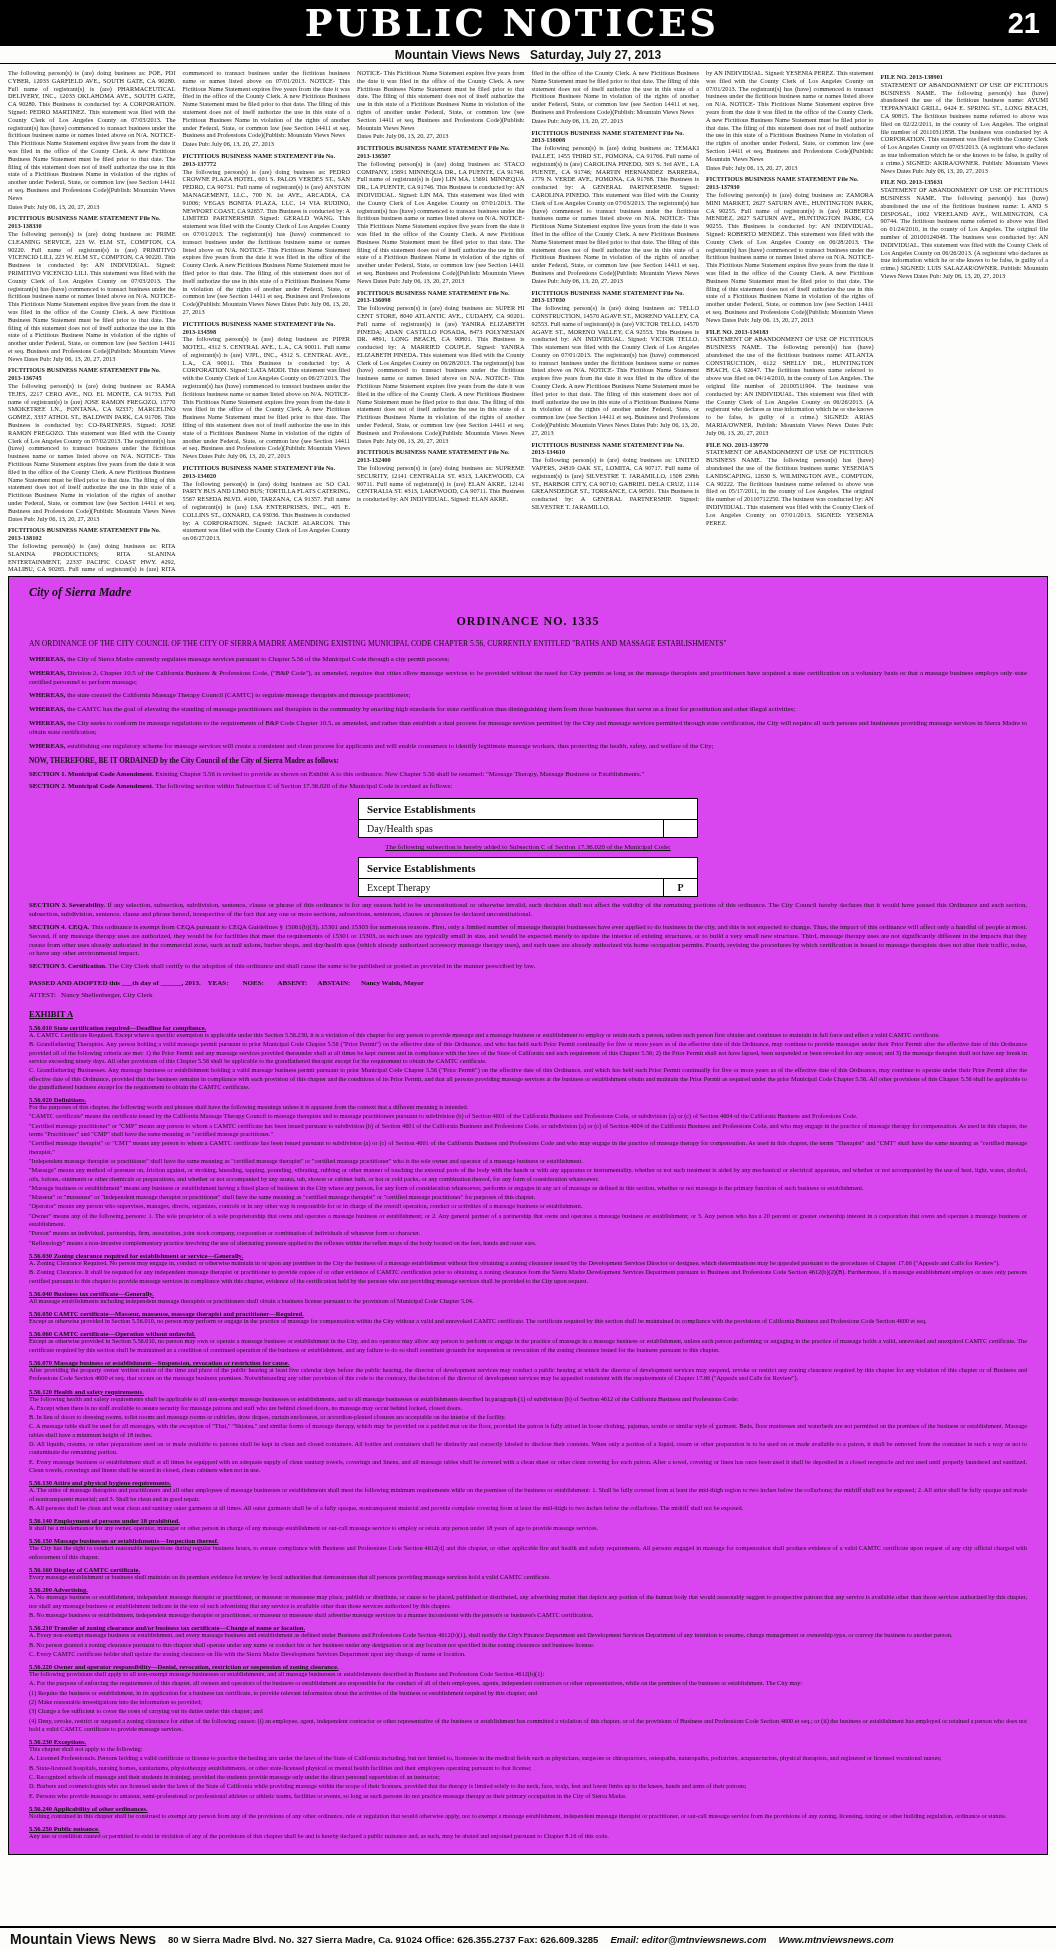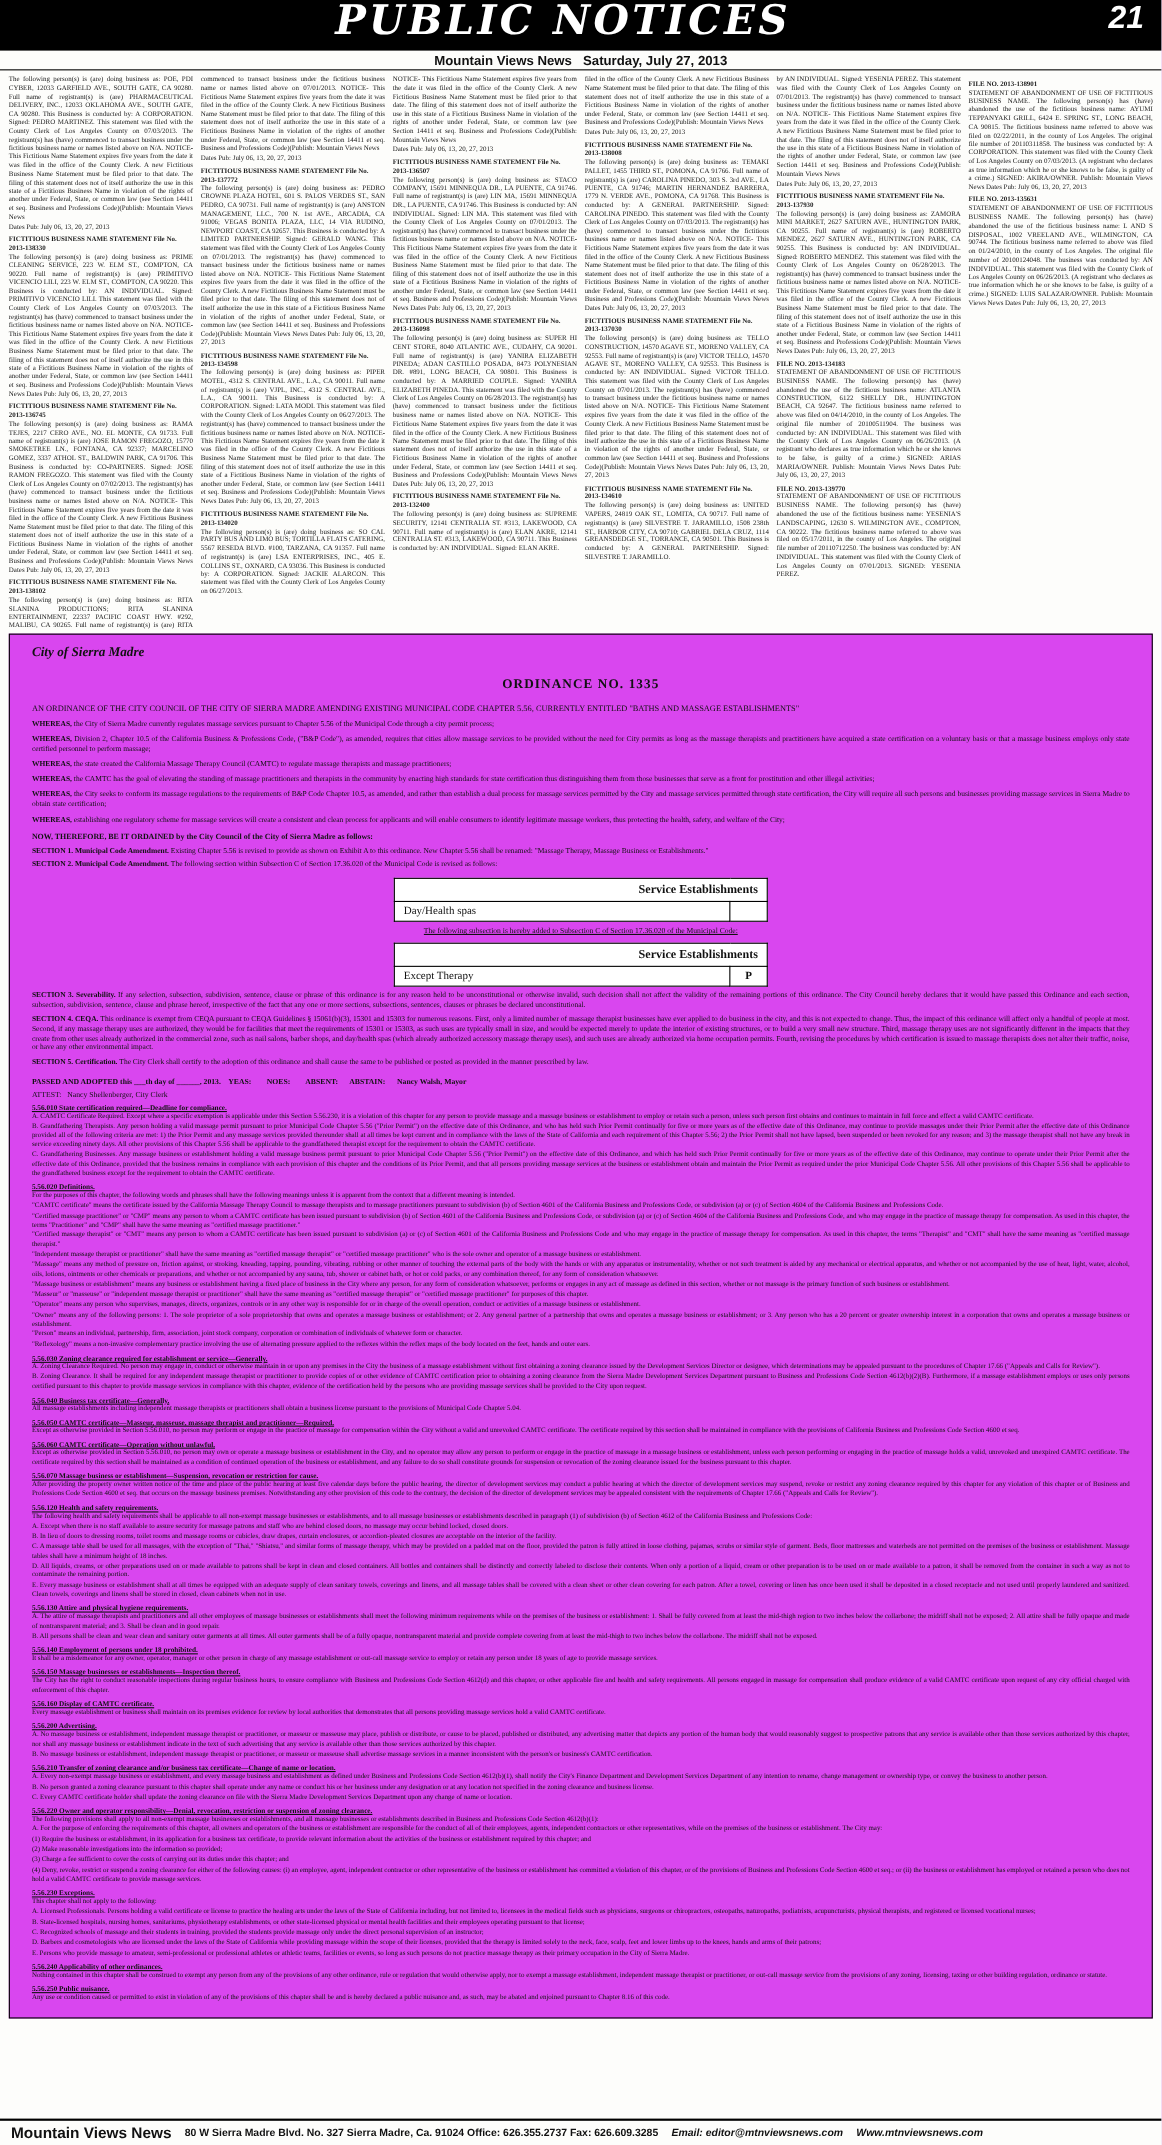--- a/index.html
+++ b/index.html
@@ -1,21 +1,21 @@
 <!DOCTYPE html>
 <html><head>
 <meta charset="utf-8">
 <style>
   * { margin:0; padding:0; box-sizing:border-box; }
   html,body { background:#e8e8e8; }
   body { width:1056px; height:1950px; margin:0 auto; position:relative; overflow:hidden;
          background:#fdfdfb; color:#111; font-family:"Liberation Serif", serif; }
 
   
-  .banner { background:#000; color:#fff; height:46px; display:flex; align-items:flex-start; padding:0 16px;font-style:italic; }
+  .banner { background:#000; color:#fff; height:46px; display:flex; align-items:center; padding:0 16px; }
   .banner-title { flex:1; text-align:center; font-family:"DejaVu Serif", serif; font-weight:bold;
                   font-size:37px; letter-spacing:3px; line-height:1; }
   .page-num { font-size:29px; font-weight:bold; font-family:"Liberation Sans", sans-serif; }
   .masthead { text-align:center; font-weight:bold; font-size:12px; padding:2px 12px 1px;
               font-family:"Liberation Sans", sans-serif; border-bottom:1px solid #000; }
 
   
   .notices { display:flex; gap:7px; padding:5px 8px 3px; height:508px; overflow:hidden; position:relative; }
   .ncol { flex:1 1 0; min-width:0; font-size:6.3px; line-height:1.24; text-align:justify; color:#1a1a1a; }
   .nhead { font-weight:bold; margin-top:4px; text-align:left; }
@@ -30,21 +30,21 @@
 
   
   .ordinance { margin:4px 8px 30px; border:1px solid #000; padding:8px 20px 12px; background:#d946ef; }
   .city-label { font-size:12px; font-weight:bold; font-style:italic; }
   .ord-num { text-align:center; font-weight:bold; font-size:12px; margin:14px 0 10px; letter-spacing:1px; }
   .ord-title { font-weight:normal; font-size:7.6px; margin-bottom:7px; text-align:justify; }
   .wpara { font-size:6.8px; line-height:1.3; margin-bottom:5px; text-align:justify; }
   .ordained { font-weight:bold; font-size:7.2px; margin:6px 0 5px; }
   .spara { font-size:6.8px; line-height:1.3; margin-bottom:4px; text-align:justify; }
   .ord-table { margin:7px auto 4px; border-collapse:collapse; width:340px; background:#fff; }
-  .ord-table th { border:1px solid #000; font-size:11px; padding:4px 8px; text-align:right; }
+  .ord-table th { border:1px solid #000; font-size:11px; padding:4px 8px; text-align:left; }
   .ord-table td { border:1px solid #000; font-size:10px; padding:3px 8px; }
   .ord-table td.tflag { width:34px; text-align:center; font-weight:bold; }
   .table-note { text-align:center; font-size:6.9px; text-decoration:underline; margin:5px 0 2px; }
   .passed { font-size:7px; font-weight:bold; white-space:pre-wrap; margin-top:8px; }
   .attest { font-size:7px; margin-top:4px; white-space:pre-wrap; }
   .exhibit-label { font-size:8.5px; font-weight:bold; text-decoration:underline; margin:10px 0 4px; }
   .exh { font-size:6.6px; font-weight:bold; text-decoration:underline; margin-top:5px; }
   .exp { font-size:6.3px; line-height:1.32; text-align:justify; margin-bottom:1px; }
 
   
@@ -177,20 +177,21 @@
 
   <div id="secs-post">
       <p class="spara"><b>SECTION 3.  Severability. </b>If any selection, subsection, subdivision, sentence, clause or phrase of this ordinance is for any reason held to be unconstitutional or otherwise invalid, such decision shall not affect the validity of the remaining portions of this ordinance. The City Council hereby declares that it would have passed this Ordinance and each section, subsection, subdivision, sentence, clause and phrase hereof, irrespective of the fact that any one or more sections, subsections, sentences, clauses or phrases be declared unconstitutional.</p>
       <p class="spara"><b>SECTION 4.  CEQA. </b>This ordinance is exempt from CEQA pursuant to CEQA Guidelines § 15061(b)(3), 15301 and 15303 for numerous reasons. First, only a limited number of massage therapist businesses have ever applied to do business in the city, and this is not expected to change. Thus, the impact of this ordinance will affect only a handful of people at most. Second, if any massage therapy uses are authorized, they would be for facilities that meet the requirements of 15301 or 15303, as such uses are typically small in size, and would be expected merely to update the interior of existing structures, or to build a very small new structure. Third, massage therapy uses are not significantly different in the impacts that they create from other uses already authorized in the commercial zone, such as nail salons, barber shops, and day/health spas (which already authorized accessory massage therapy uses), and such uses are already authorized via home occupation permits. Fourth, revising the procedures by which certification is issued to massage therapists does not alter their traffic, noise, or have any other environmental impact.</p>
       <p class="spara"><b>SECTION 5.  Certification. </b>The City Clerk shall certify to the adoption of this ordinance and shall cause the same to be published or posted as provided in the manner prescribed by law.</p>
     </div>
 
   <div class="passed">PASSED AND ADOPTED this ___th day of ______, 2013.    YEAS:        NOES:        ABSENT:      ABSTAIN:      Nancy Walsh, Mayor</div>
   <div class="attest">ATTEST:   Nancy Shellenberger, City Clerk</div>
 
+  <div class="exhibit-label">EXHIBIT A</div>
   <div id="exhibit-secs">
       <div class="exh">5.56.010 State certification required—Deadline for compliance.</div>
       <p class="exp">A. CAMTC Certificate Required. Except where a specific exemption is applicable under this Section 5.56.230, it is a violation of this chapter for any person to provide massage and a massage business or establishment to employ or retain such a person, unless such person first obtains and continues to maintain in full force and effect a valid CAMTC certificate.</p>
       <p class="exp">B. Grandfathering Therapists. Any person holding a valid massage permit pursuant to prior Municipal Code Chapter 5.56 ("Prior Permit") on the effective date of this Ordinance, and who has held such Prior Permit continually for five or more years as of the effective date of this Ordinance, may continue to provide massages under their Prior Permit after the effective date of this Ordinance provided all of the following criteria are met: 1) the Prior Permit and any massage services provided thereunder shall at all times be kept current and in compliance with the laws of the State of California and each requirement of this Chapter 5.56; 2) the Prior Permit shall not have lapsed, been suspended or been revoked for any reason; and 3) the massage therapist shall not have any break in service exceeding ninety days. All other provisions of this Chapter 5.56 shall be applicable to the grandfathered therapist except for the requirement to obtain the CAMTC certificate.</p>
       <p class="exp">C. Grandfathering Businesses. Any massage business or establishment holding a valid massage business permit pursuant to prior Municipal Code Chapter 5.56 ("Prior Permit") on the effective date of this Ordinance, and which has held such Prior Permit continually for five or more years as of the effective date of this Ordinance, may continue to operate under their Prior Permit after the effective date of this Ordinance, provided that the business remains in compliance with each provision of this chapter and the conditions of its Prior Permit, and that all persons providing massage services at the business or establishment obtain and maintain the Prior Permit as required under the prior Municipal Code Chapter 5.56. All other provisions of this Chapter 5.56 shall be applicable to the grandfathered business except for the requirement to obtain the CAMTC certificate.</p>
       <div class="exh">5.56.020 Definitions.</div>
       <p class="exp">For the purposes of this chapter, the following words and phrases shall have the following meanings unless it is apparent from the context that a different meaning is intended.</p>
       <p class="exp">"CAMTC certificate" means the certificate issued by the California Massage Therapy Council to massage therapists and to massage practitioners pursuant to subdivision (b) of Section 4601 of the California Business and Professions Code, or subdivision (a) or (c) of Section 4604 of the California Business and Professions Code.</p>
       <p class="exp">"Certified massage practitioner" or "CMP" means any person to whom a CAMTC certificate has been issued pursuant to subdivision (b) of Section 4601 of the California Business and Professions Code, or subdivision (a) or (c) of Section 4604 of the California Business and Professions Code, and who may engage in the practice of massage therapy for compensation. As used in this chapter, the terms "Practitioner" and "CMP" shall have the same meaning as "certified massage practitioner."</p>
       <p class="exp">"Certified massage therapist" or "CMT" means any person to whom a CAMTC certificate has been issued pursuant to subdivision (a) or (c) of Section 4601 of the California Business and Professions Code and who may engage in the practice of massage therapy for compensation. As used in this chapter, the terms "Therapist" and "CMT" shall have the same meaning as "certified massage therapist."</p>

